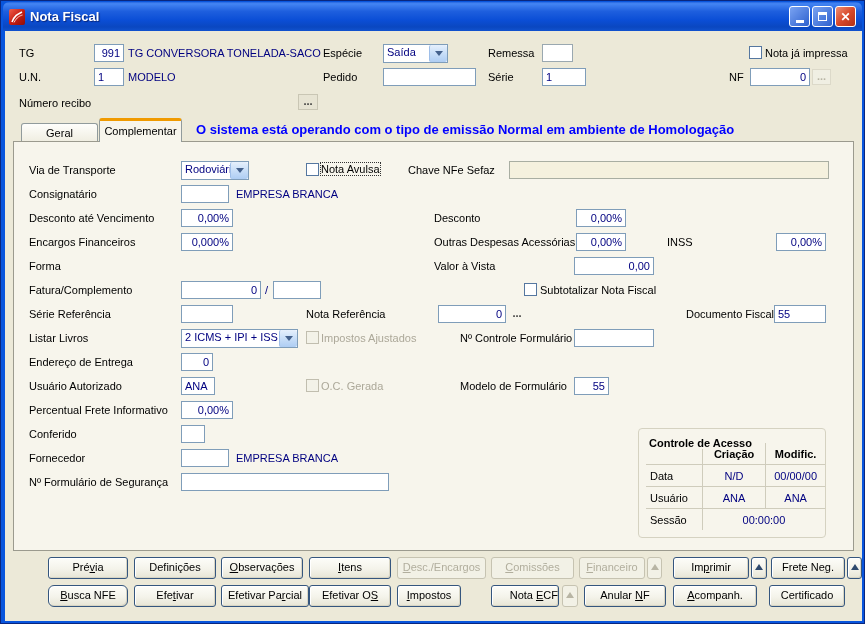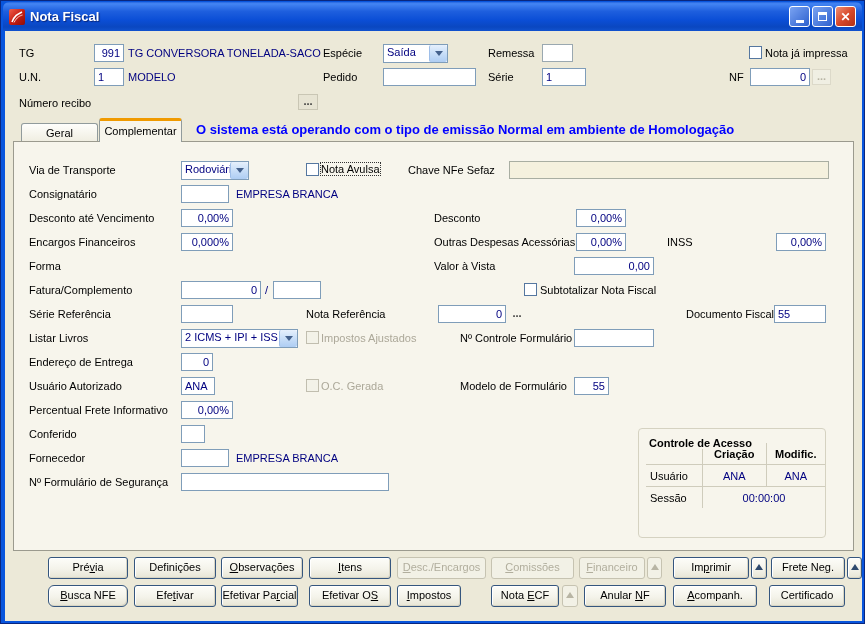--- a/index.html
+++ b/index.html
@@ -212,20 +212,25 @@
   <div class="group" style="left:637px;top:427px;width:188px;height:110px;z-index:2">
     <span class="legend">Controle de Acesso</span>
     <table class="acc">
       <tbody>
           <tr>
         <th style="width:52px"></th>
         <th style="width:60px">Criação</th>
         <th style="width:54px">Modific.</th>
       </tr>
       <tr>
+        <td class="rowlbl">Data</td>
+        <td class="v">N/D</td>
+        <td class="v">00/00/00</td>
+      </tr>
+      <tr>
         <td class="rowlbl">Usuário</td>
         <td class="v">ANA</td>
         <td class="v">ANA</td>
       </tr>
       <tr>
         <td class="rowlbl">Sessão</td>
         <td class="v" colspan="2">00:00:00</td>
       </tr>
     </tbody>
       </table>
@@ -239,22 +244,22 @@
       <div class="btn dis" style="left: 396px; width: 89px; top: 556px;"><u>D</u>esc./Encargos</div>
       <div class="btn dis" style="left: 490px; width: 83px; top: 556px;"><u>C</u>omissões</div>
       <div class="btn dis" style="left: 578px; width: 66px; top: 556px;"><u>F</u>inanceiro</div>
       <div class="btn dis" style="left: 646px; width: 15px; top: 556px;"><span class="tri"></span></div>
       <div class="btn" style="left: 672px; width: 76px; top: 556px;">Im<u>p</u>rimir</div>
       <div class="btn" style="left: 750px; width: 16px; top: 556px;"><span class="tri"></span></div>
       <div class="btn" style="left: 770px; width: 74px; top: 556px;">Frete Ne<u>g</u>.</div>
       <div class="btn" style="left: 846px; width: 15px; top: 556px;"><span class="tri"></span></div>
       <div class="btn" style="left: 47px; width: 80px; top: 584px; border-radius: 6px;"><u>B</u>usca NFE</div>
       <div class="btn" style="left: 133px; width: 82px; top: 584px;">Efe<u>t</u>ivar</div>
-      <div class="btn" style="left: 220px; width: 77px; top: 584px;">Efetivar Pa<u>r</u>cial</div>
+      <div class="btn" style="left: 220px; width: 88px; top: 584px;">Efetivar Pa<u>r</u>cial</div>
       <div class="btn" style="left: 308px; width: 82px; top: 584px;">Efetivar O<u>S</u></div>
       <div class="btn" style="left: 396px; width: 64px; top: 584px;"><u>I</u>mpostos</div>
-      <div class="btn" style="left: 490px; width: 68px; top: 584px;">Nota <u>E</u>CF</div>
+      <div class="btn" style="left: 490px; width: 68px; top: 584px; text-align: right;">Nota <u>E</u>CF</div>
       <div class="btn dis" style="left: 561px; width: 16px; top: 584px;"><span class="tri"></span></div>
       <div class="btn" style="left: 583px; width: 82px; top: 584px;">Anular <u>N</u>F</div>
       <div class="btn" style="left: 672px; width: 84px; top: 584px;"><u>A</u>companh.</div>
       <div class="btn" style="left: 768px; width: 76px; top: 584px;">Certificado</div>
     </div>
 </div>
 
 </body></html>

